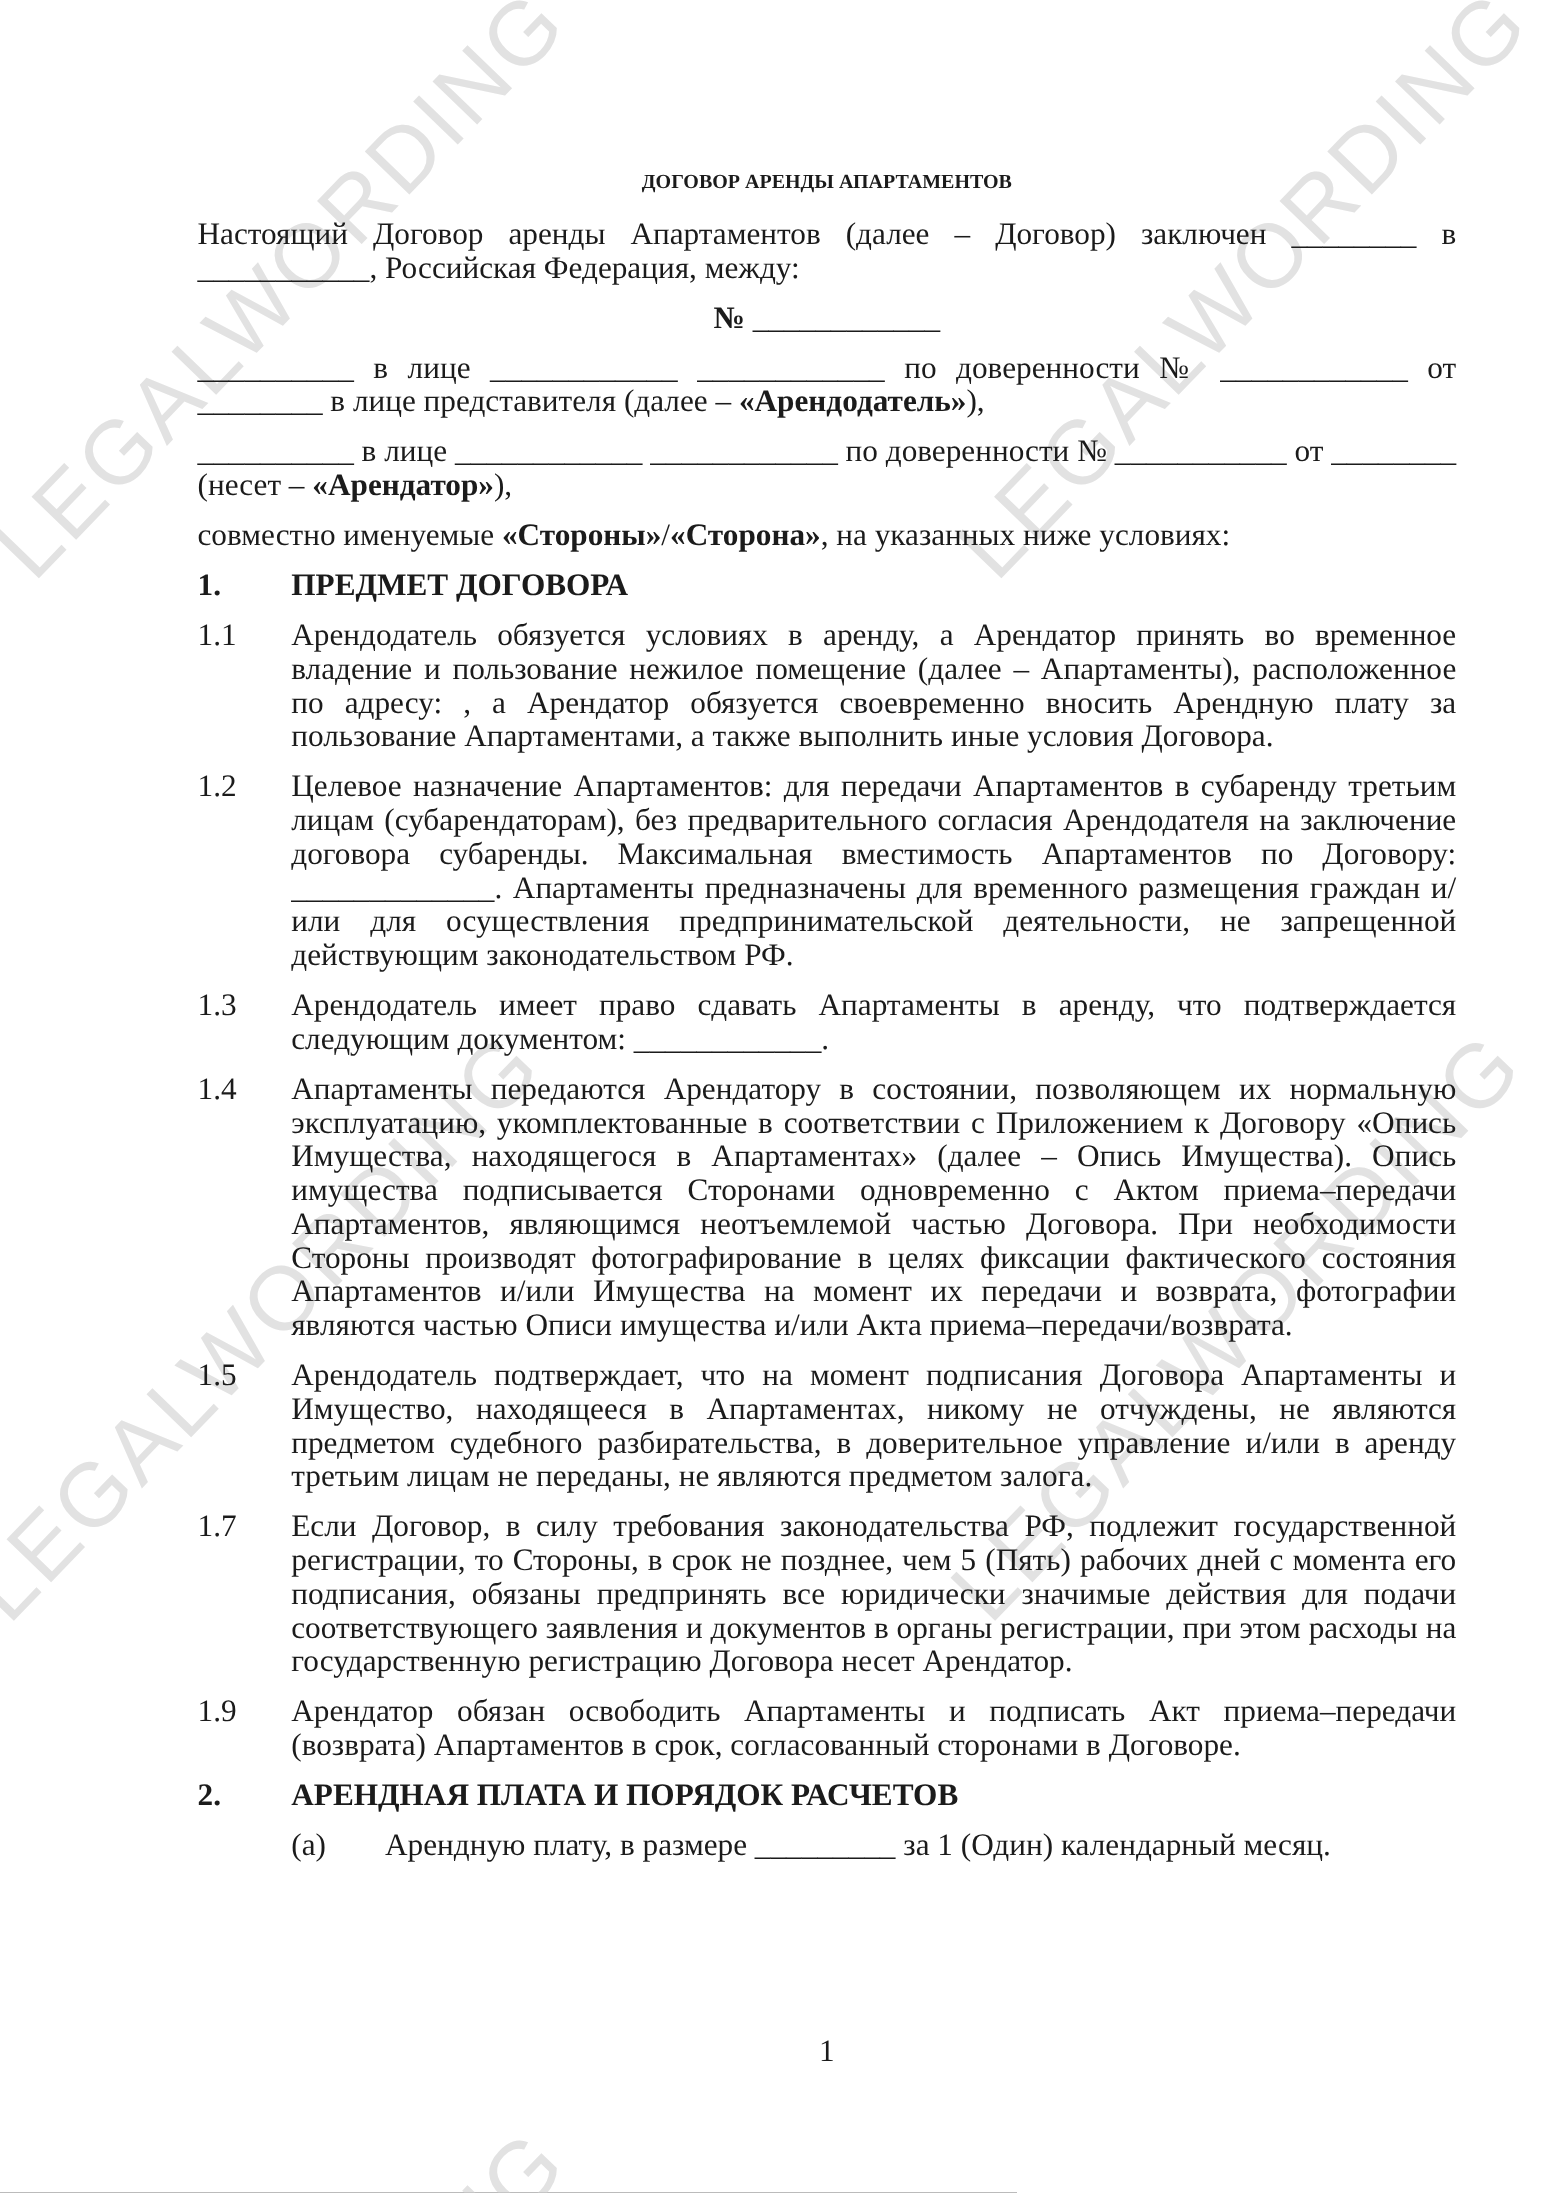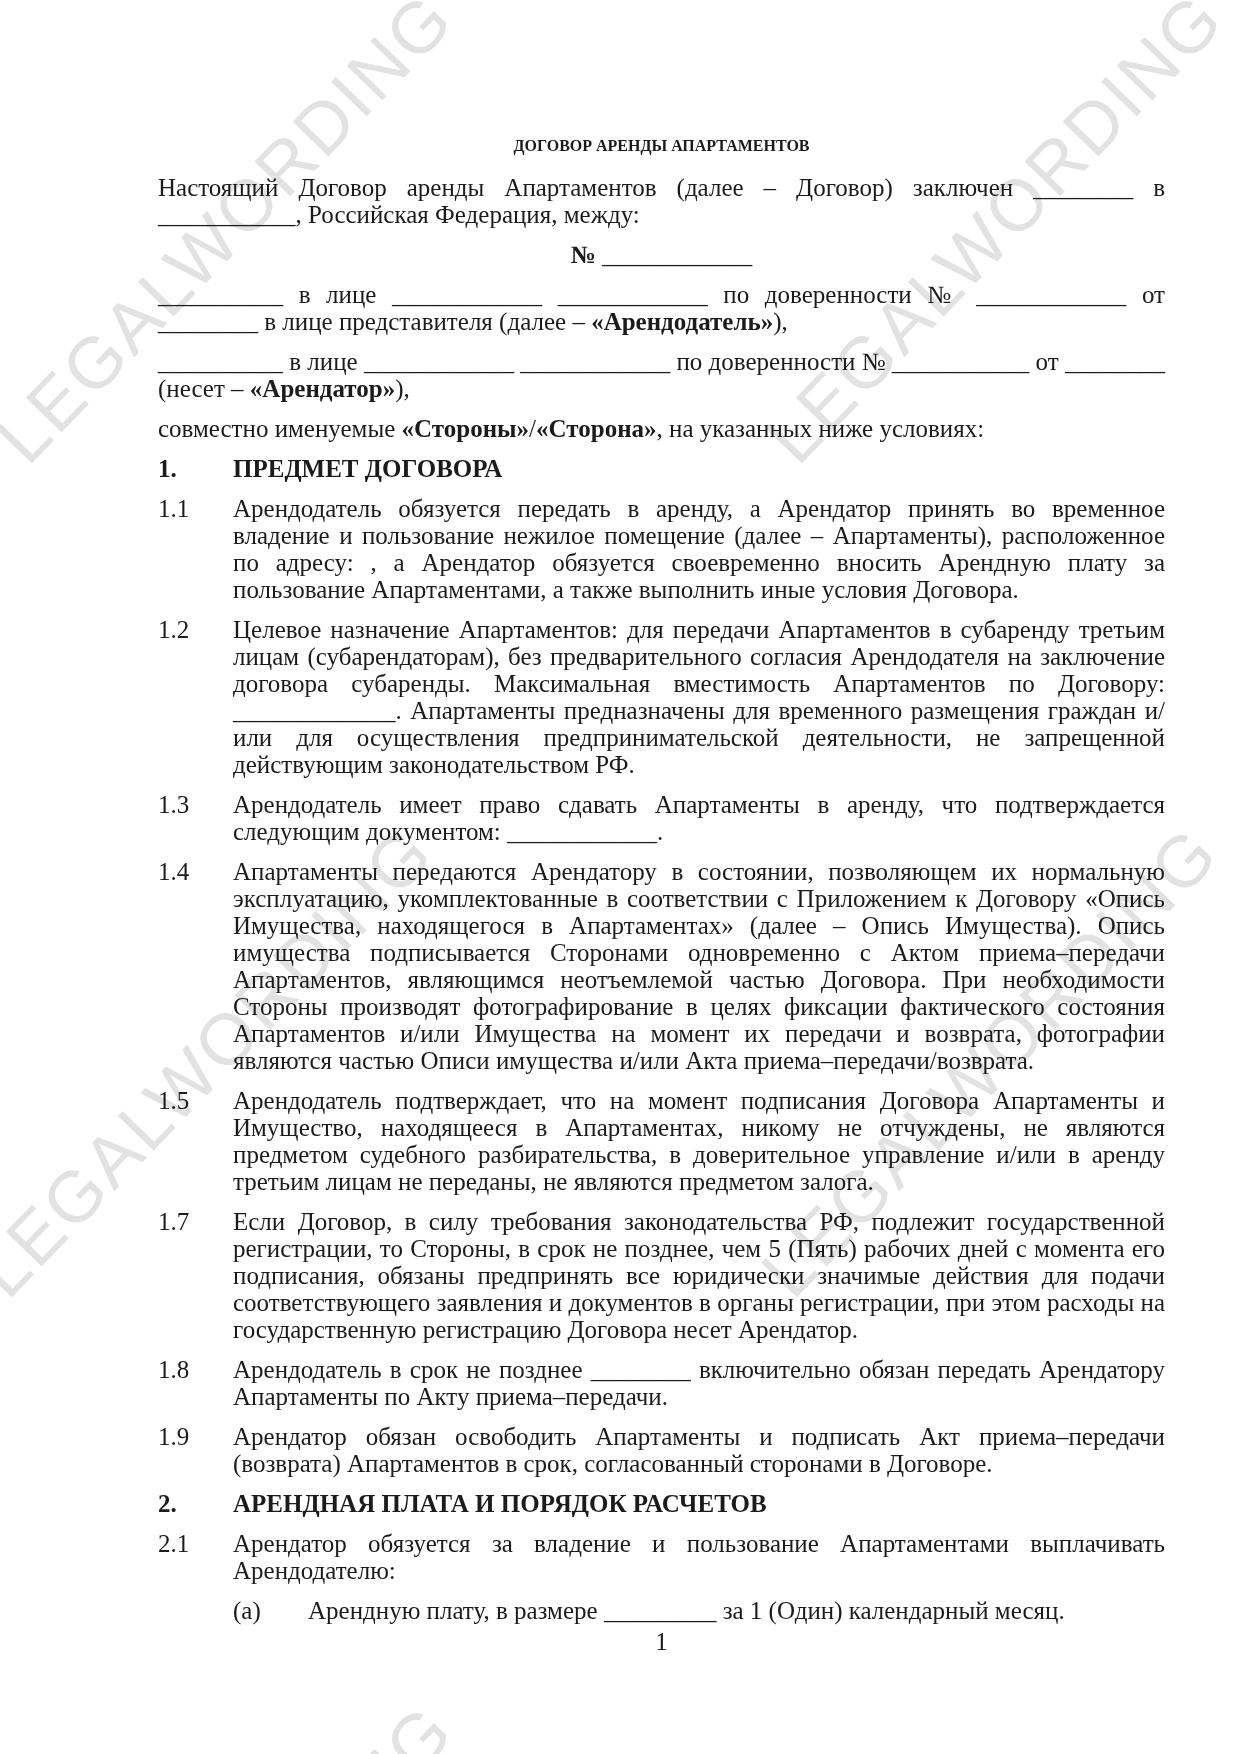--- a/index.html
+++ b/index.html
@@ -88,21 +88,21 @@
       <div class="blk center"><span class="b">№ </span><span>____________</span></div>
       <div class="blk para"><span>__________</span><span> в лице </span><span>____________</span><span> </span><span>____________</span><span> по доверенности № </span><span>____________</span><span> от </span><span>________</span><span> в лице представителя (далее – </span><span class="b">«Арендодатель»</span><span>),</span></div>
       <div class="blk para"><span>__________</span><span> в лице </span><span>____________</span><span> </span><span>____________</span><span> по доверенности № </span><span>___________</span><span> от </span><span>________</span><span> (несет – </span><span class="b">«Арендатор»</span><span>),</span></div>
       <div class="blk para"><span>совместно именуемые </span><span class="b">«Стороны»</span><span>/</span><span class="b">«Сторона»</span><span>, на указанных ниже условиях:</span></div>
       <div class="blk row head">
         <span class="num">1.</span>
         <div class="txt"><span>ПРЕДМЕТ ДОГОВОРА</span></div>
       </div>
       <div class="blk row">
         <span class="num">1.1</span>
-        <div class="txt"><span>Арендодатель обязуется передать в аренду, а Арендатор принять во временное владение и пользование нежилое помещение (далее – Апартаменты), расположенное по адресу: , а Арендатор обязуется своевременно вносить Арендную плату за пользование Апартаментами, а также выполнить иные условия Договора.</span></div>
+        <div class="txt"><span>Арендодатель обязуется условиях в аренду, а Арендатор принять во временное владение и пользование нежилое помещение (далее – Апартаменты), расположенное по адресу: , а Арендатор обязуется своевременно вносить Арендную плату за пользование Апартаментами, а также выполнить иные условия Договора.</span></div>
       </div>
       <div class="blk row">
         <span class="num">1.2</span>
         <div class="txt"><span>Целевое назначение Апартаментов: для передачи Апартаментов в субаренду третьим лицам (субарендаторам), без предварительного согласия Арендодателя на заключение договора субаренды. Максимальная вместимость Апартаментов по Договору: </span><span>_____________</span><span>. Апартаменты предназначены для временного размещения граждан и/или для осуществления предпринимательской деятельности, не запрещенной действующим законодательством РФ.</span></div>
       </div>
       <div class="blk row">
         <span class="num">1.3</span>
         <div class="txt"><span>Арендодатель имеет право сдавать Апартаменты в аренду, что подтверждается следующим документом: </span><span>____________</span><span>.</span></div>
       </div>
       <div class="blk row">
@@ -111,34 +111,26 @@
       </div>
       <div class="blk row">
         <span class="num">1.5</span>
         <div class="txt"><span>Арендодатель подтверждает, что на момент подписания Договора Апартаменты и Имущество, находящееся в Апартаментах, никому не отчуждены, не являются предметом судебного разбирательства, в доверительное управление и/или в аренду третьим лицам не переданы, не являются предметом залога.</span></div>
       </div>
       <div class="blk row">
         <span class="num">1.7</span>
         <div class="txt"><span>Если Договор, в силу требования законодательства РФ, подлежит государственной регистрации, то Стороны, в срок не позднее, чем 5 (Пять) рабочих дней с момента его подписания, обязаны предпринять все юридически значимые действия для подачи соответствующего заявления и документов в органы регистрации, при этом расходы на государственную регистрацию Договора несет Арендатор.</span></div>
       </div>
       <div class="blk row">
-        <span class="num">1.8</span>
-        <div class="txt"><span>Арендодатель в срок не позднее </span><span>________</span><span> включительно обязан передать Арендатору Апартаменты по Акту приема–передачи.</span></div>
-      </div>
-      <div class="blk row">
         <span class="num">1.9</span>
         <div class="txt"><span>Арендатор обязан освободить Апартаменты и подписать Акт приема–передачи (возврата) Апартаментов в срок, согласованный сторонами в Договоре.</span></div>
       </div>
       <div class="blk row head">
         <span class="num">2.</span>
         <div class="txt"><span>АРЕНДНАЯ ПЛАТА И ПОРЯДОК РАСЧЕТОВ</span></div>
-      </div>
-      <div class="blk row">
-        <span class="num">2.1</span>
-        <div class="txt"><span>Арендатор обязуется за владение и пользование Апартаментами выплачивать Арендодателю:</span></div>
       </div>
       <div class="blk row lvl2">
         <span class="num">(a)</span>
         <div class="txt"><span>Арендную плату, в размере </span><span>_________</span><span> за 1 (Один) календарный месяц.</span></div>
       </div>
     </div>
 
   <div class="page-number">1</div>
 </div>
 

